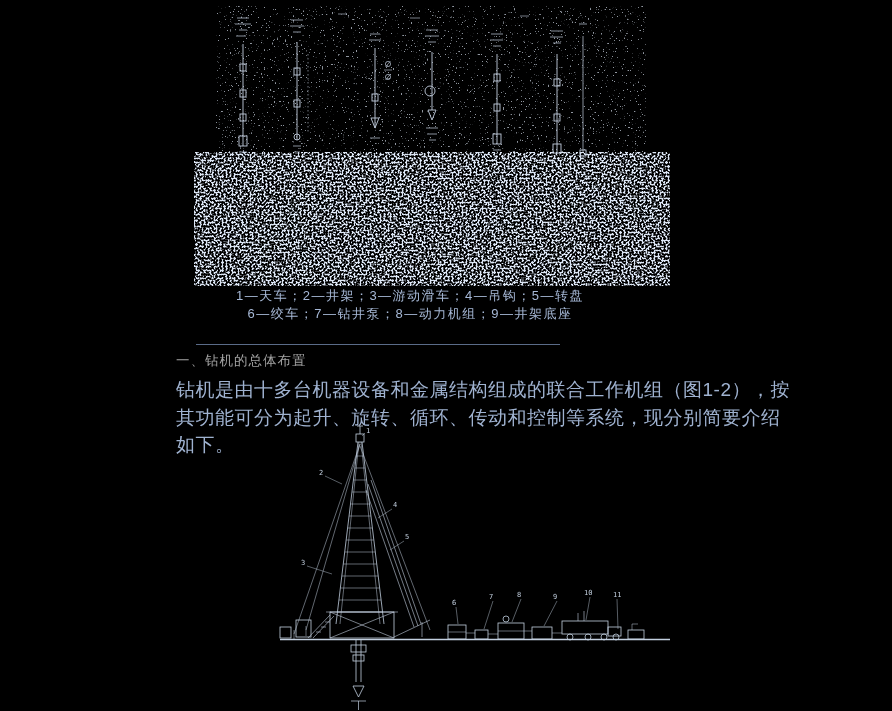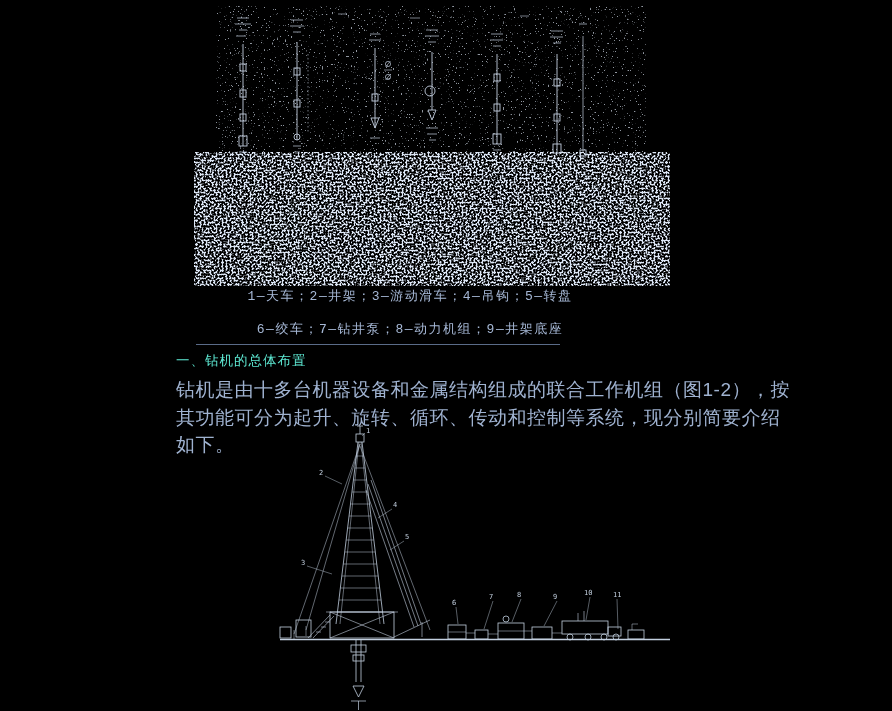--- a/index.html
+++ b/index.html
@@ -11,28 +11,27 @@
     font-family:"Liberation Sans", sans-serif;
   }
   .abs{position:absolute;}
   .caption{
     color:#a6b8d6;
     font-size:13px;
     letter-spacing:1.5px;
     text-align:center;
     width:520px;
     left:150px;
-    font-family:Liberation Mono, monospace;
   }
   .rule{
     height:1px;
     background:#5a6b88;
   }
   .heading{
-    color:#5eead4;
+    color:#a3a3a3;
     font-size:13.5px;
     letter-spacing:1px;
   }
   .paragraph{
     color:#9fb2d0;
     font-size:19px;
     letter-spacing:.5px;
     width:622px;
     line-height:1.45;
   }
@@ -105,21 +104,21 @@
 
     <path d="M389 18h8" stroke-width="0.7"></path>
     <path d="M393 30 V146" stroke-width="0.7"></path>
     <rect x="390" y="144" width="6" height="6"></rect>
 
     <path d="M148 8h9 M220 12h10 M330 10h9" stroke-width="0.6"></path>
   </g>
 </svg>
 
 <div class="abs caption" style="top:287px">1—天车；2—井架；3—游动滑车；4—吊钩；5—转盘</div>
-<div class="abs caption bright" style="top:320px">6—绞车；7—钻井泵；8—动力机组；9—井架底座</div>
+<div class="abs caption bright" style="top:305px">6—绞车；7—钻井泵；8—动力机组；9—井架底座</div>
 <div class="abs rule" style="left:196px;top:344px;width:364px"></div>
 
 <div class="abs heading" style="left:176px;top:352px">一、钻机的总体布置</div>
 <div class="abs paragraph" style="left:176px;top:376px">钻机是由十多台机器设备和金属结构组成的联合工作机组（图1-2），按其功能可分为起升、旋转、循环、传动和控制等系统，现分别简要介绍如下。</div>
 
 <svg class="abs" style="left:272px;top:424px" width="406" height="287" viewBox="0 0 406 287">
   <g stroke="#c2cfdf" stroke-width="0.8" fill="none">
 
     <g>
       <rect x="84" y="10" width="8" height="8"></rect>

